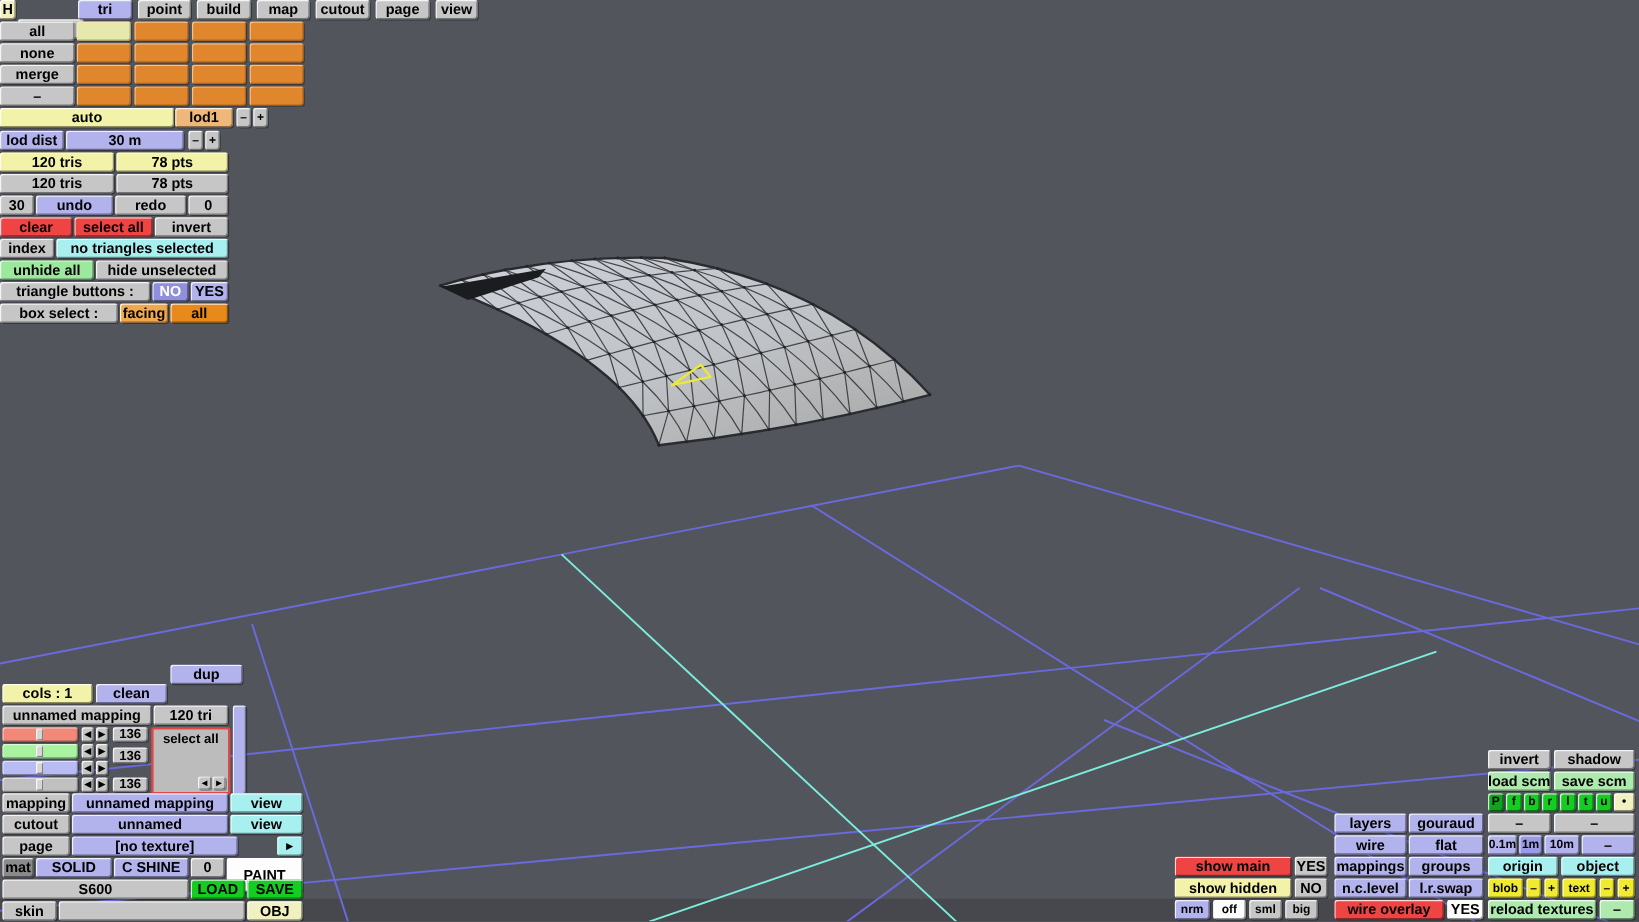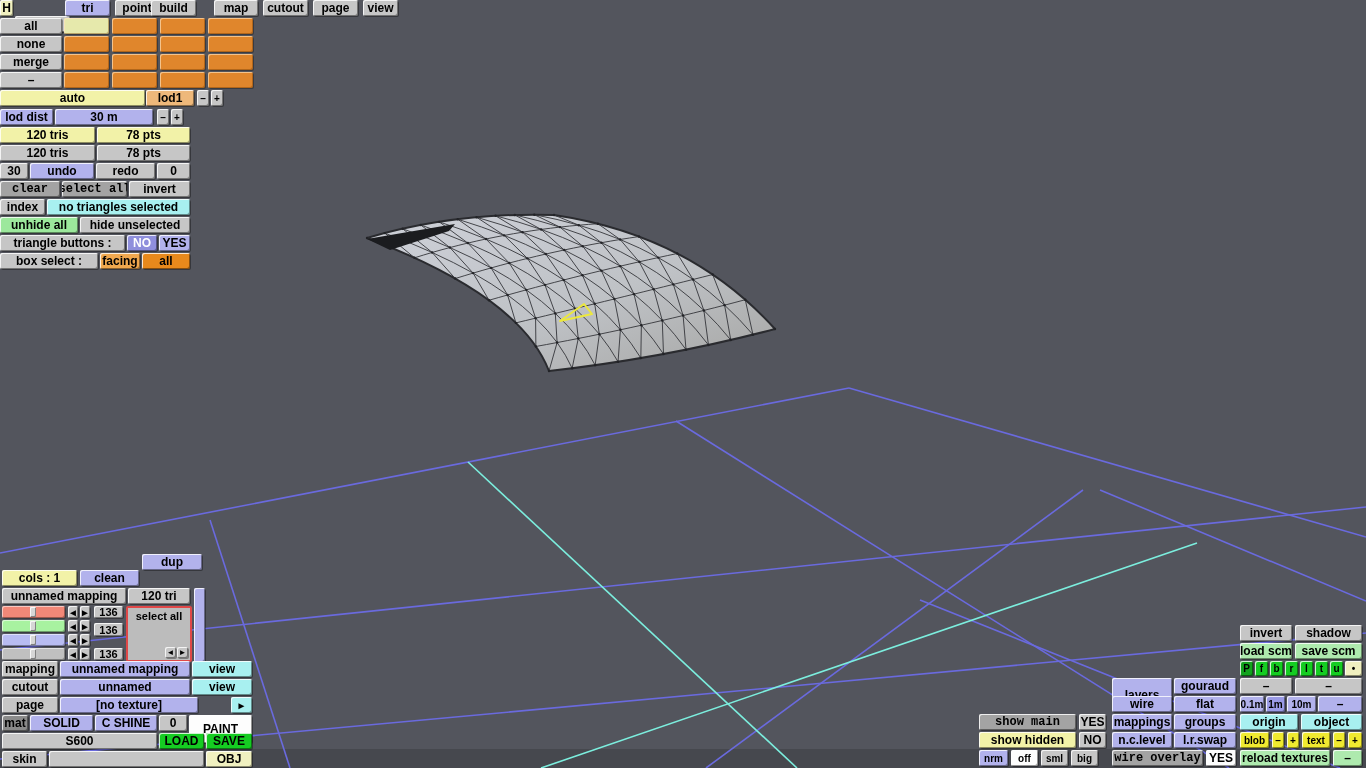--- a/index.html
+++ b/index.html
@@ -10,21 +10,21 @@
        font:bold 12px "Liberation Sans",sans-serif;color:#000;background:#c6c6c6;
        border-radius:2px;white-space:nowrap;overflow:hidden;
        box-shadow:inset 1px 1px 0 rgba(255,255,255,.8), inset -1px -1px 0 rgba(0,0,0,.42), 1px 1px 0 rgba(0,0,0,.35);}
   .sm{font-size:10px;}
   .lav{background:#b2b2ec;}
   .lavd{background:#8f8fdc;color:#fff;}
   .lavm{background:#9a9ae6;}
   .yel{background:#f2f2a8;}
   .cream{background:#f0f0c0;}
   .tan{background:#eeb87a;}
-  .peach{background:#a3a3a3;font-family:Liberation Mono, monospace;}
+  .peach{background:#ef4444;}
   .orgl{background:#f0a84e;}
   .orgd{background:#e8891c;}
   .cyan{background:#a8f0f0;}
   .grn{background:#9ce89c;}
   .grnl{background:#aeeaae;}
   .grnb{background:#15cc22;}
   .grnbd{background:#12a31e;}
   .yelv{background:#f0ea30;}
   .white{background:#fdfdfd;}
   .dkgray{background:#8a8a8a;}
@@ -222,21 +222,21 @@
       <circle cx="745.25" cy="299.7222222222222" r="1.2" fill="#222327"></circle>
       <circle cx="775" cy="329" r="1.2" fill="#222327"></circle>
       <polygon points="367,239 455,224 449,231 390,250" fill="#1b1c1f"></polygon>
       <polygon points="560,321 584,304 592,314" fill="none" stroke="#ece83c" stroke-width="2" stroke-linejoin="round"></polygon>
     </svg>
 
   <div class="btn cream" style="left:0;top:0;width:13px;height:16px">H</div>
   <div class="btn" style="left:15px;top:16px;width:55px;height:16px">subob</div>
   <div class="btn lav" style="left:65px;top:0;width:45px;height:16px">tri</div>
   <div class="btn" style="left:115px;top:0;width:44px;height:16px">point</div>
-  <div class="btn" style="left:151px;top:0;width:45px;height:16px">build</div>
+  <div class="btn" style="left:164px;top:0;width:45px;height:16px">build</div>
   <div class="btn" style="left:214px;top:0;width:44px;height:16px">map</div>
   <div class="btn" style="left:263px;top:0;width:45px;height:16px">cutout</div>
   <div class="btn" style="left:313px;top:0;width:45px;height:16px">page</div>
   <div class="btn" style="left:363px;top:0;width:35px;height:16px">view</div>
 
   <div class="btn" style="left:0;top:18px;width:62px;height:16px">all</div>
   <div class="btn" style="left:0;top:36px;width:62px;height:16px">none</div>
   <div class="btn" style="left:0;top:54px;width:62px;height:16px">merge</div>
   <div class="btn" style="left:0;top:72px;width:62px;height:16px">–</div>
   <div id="subob-grid">
@@ -371,21 +371,21 @@
 
   <div class="btn grnbd sm" style="left:1240px;top:661px;width:13px;height:15px">P</div>
   <div class="btn grnb sm" style="left:1255px;top:661px;width:13px;height:15px">f</div>
   <div class="btn grnb sm" style="left:1270px;top:661px;width:13px;height:15px">b</div>
   <div class="btn grnb sm" style="left:1285px;top:661px;width:13px;height:15px">r</div>
   <div class="btn grnb sm" style="left:1300px;top:661px;width:13px;height:15px">l</div>
   <div class="btn grnb sm" style="left:1315px;top:661px;width:13px;height:15px">t</div>
   <div class="btn grnb sm" style="left:1330px;top:661px;width:13px;height:15px">u</div>
   <div class="btn cream sm" style="left:1345px;top:661px;width:17px;height:15px">•</div>
 
-  <div class="btn lav" style="left:1112px;top:678px;width:60px;height:33px">layers</div>
+  <div class="btn lav" style="left:1112px;top:678px;width:60px;height:16px">layers</div>
   <div class="btn lav" style="left:1174px;top:678px;width:62px;height:16px">gouraud</div>
   <div class="btn" style="left:1240px;top:678px;width:52px;height:16px">–</div>
   <div class="btn" style="left:1295px;top:678px;width:67px;height:16px">–</div>
 
   <div class="btn lav" style="left:1112px;top:696px;width:60px;height:16px">wire</div>
   <div class="btn lav" style="left:1174px;top:696px;width:62px;height:16px">flat</div>
   <div class="btn lav sm" style="left:1240px;top:696px;width:24px;height:16px">0.1m</div>
   <div class="btn lavm sm" style="left:1266px;top:696px;width:19px;height:16px">1m</div>
   <div class="btn lav sm" style="left:1287px;top:696px;width:29px;height:16px">10m</div>
   <div class="btn lav" style="left:1318px;top:696px;width:44px;height:16px">–</div>

